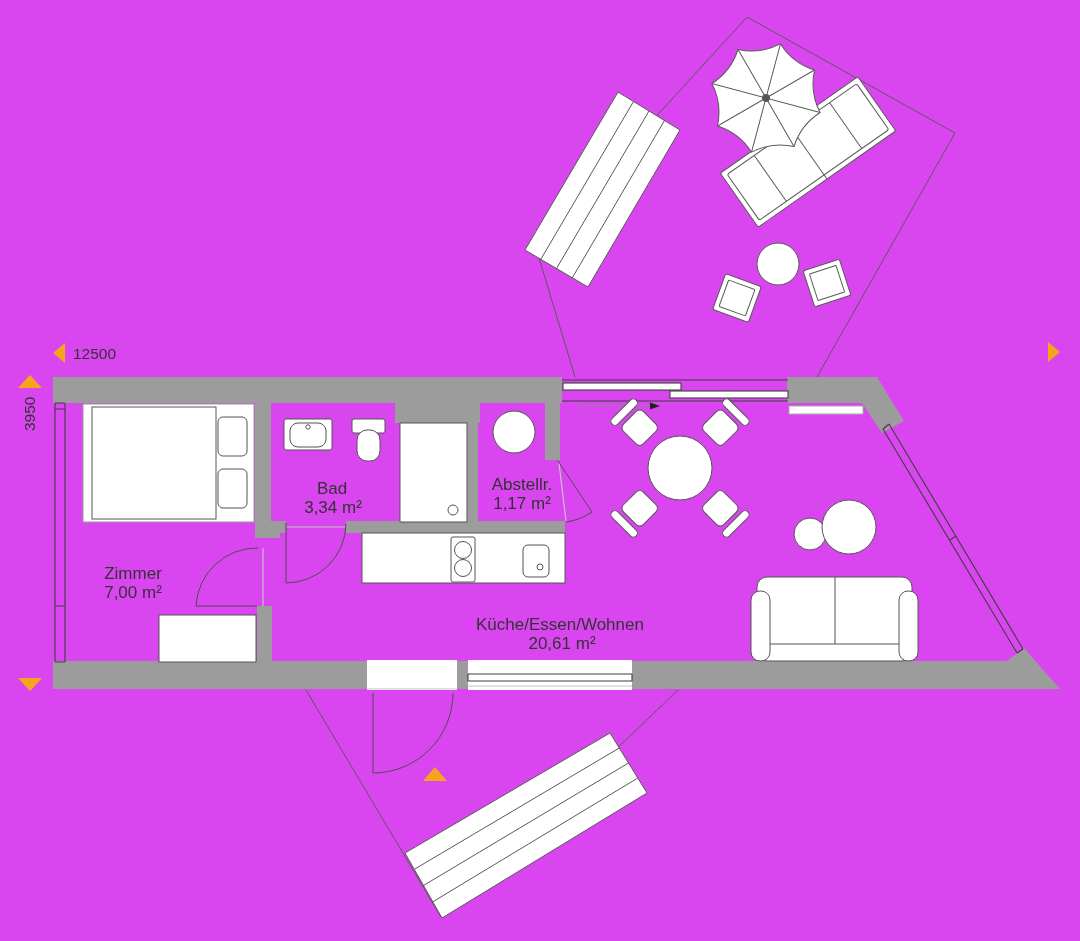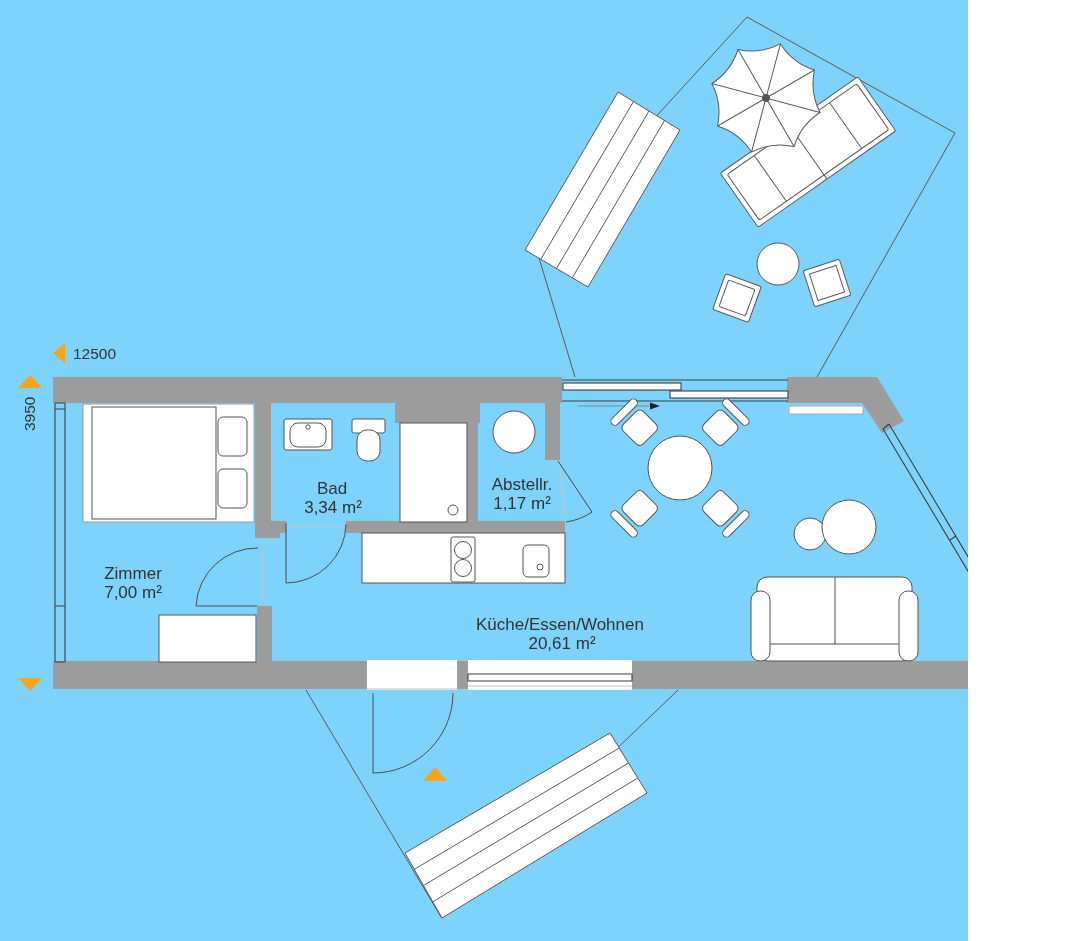--- a/index.html
+++ b/index.html
@@ -1,16 +1,16 @@
 <!DOCTYPE html>
 <html><head>
 <meta charset="utf-8">
 <style>
   html,body{margin:0;padding:0;background:#ffffff;}
-  .canvas{position:relative;width:968px;height:941px;background:#7dd3fc;overflow:hidden;
+  .canvas{position:relative;width:1080px;height:941px;background:#d946ef;overflow:hidden;
           font-family:"Liberation Sans",sans-serif;}
   svg text{font-family:"Liberation Sans",sans-serif;fill:#333;}
   .room-label{font-size:17px;}
   .dim-label{font-size:15.5px;}
   .lightline{stroke:#c4c4c4;stroke-width:1.2;fill:none;}
 </style>
 </head>
 <body>
 
 <div class="canvas">

